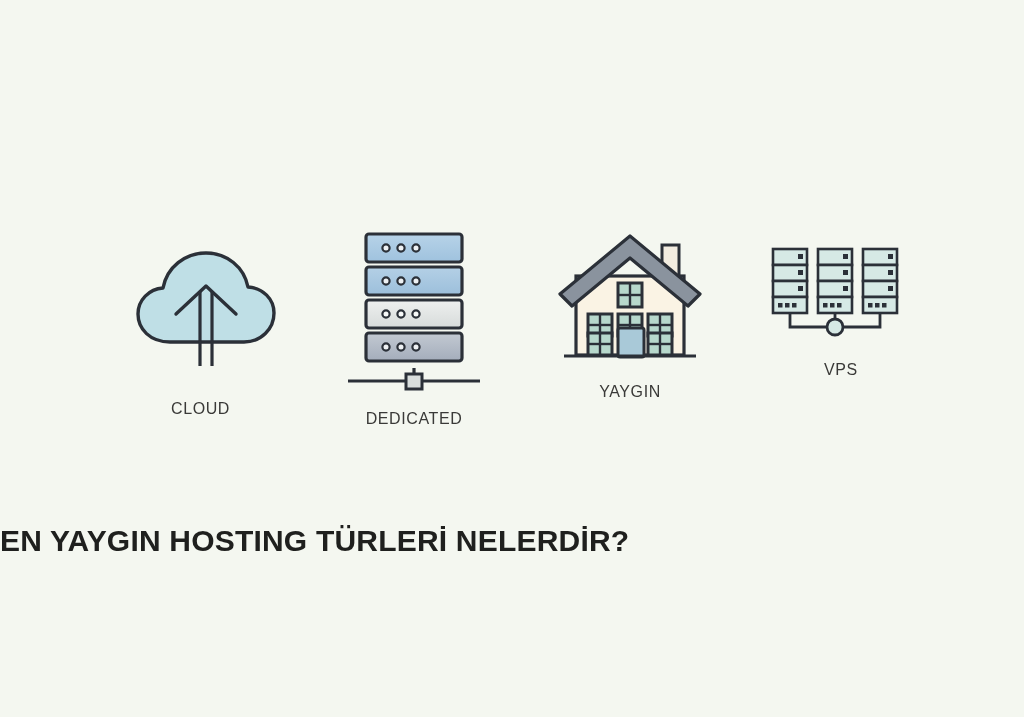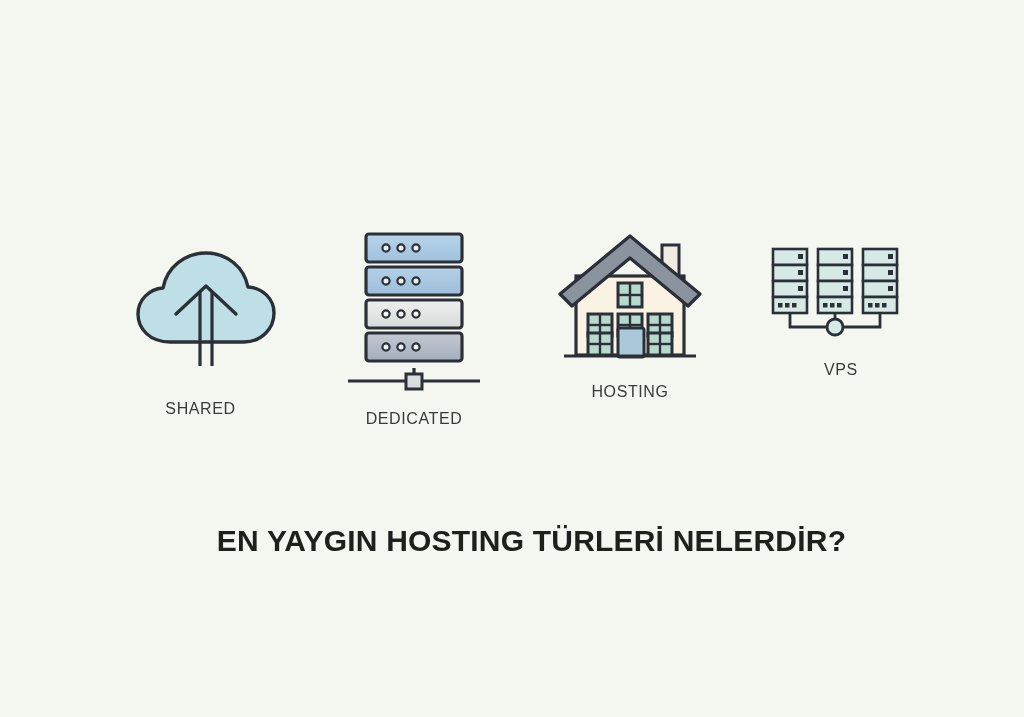--- a/index.html
+++ b/index.html
@@ -45,45 +45,44 @@
   #item-cloud .icon-label     { margin-top: 25px; }
   #item-dedicated .icon-label { margin-top: 14px; }
   #item-shared .icon-label    { margin-top: 16px; }
   #item-vps .icon-label       { margin-top: 13px; margin-left: 12px; }
 
   #headline {
     position: absolute;
     left: 0;
     right: 0;
     top: 524px;
-    text-align: center;
+    text-align: left;
     font-family: "Liberation Sans", sans-serif;
     font-size: 30px;
     font-weight: bold;
     letter-spacing: 0.2px;
     color: #1f201e;
     white-space: nowrap;
-    padding-left: 39px;
   }
 </style>
 </head>
 <body>
 
 <div id="infographic">
 
   <div class="icon-item" id="item-cloud">
     <span class="icon-art">
       <svg width="150" height="125" viewBox="0 0 150 125" xmlns="http://www.w3.org/2000/svg">
         <path d="M44 96 C24 96 12 83 12 68 C12 54 23 43 37 42 C41 21 59 7 80 7 C101 7 118 21 122 41 C137 42 148 53 148 67 C148 83 135 96 118 96 Z" fill="#bfdfe6" stroke="#2b3038" stroke-width="3.4" stroke-linejoin="round"></path>
         <path d="M50 68 L80 40 L110 68" fill="none" stroke="#2b3038" stroke-width="3.4" stroke-linecap="round" stroke-linejoin="round"></path>
         <line x1="74" y1="46" x2="74" y2="120" stroke="#2b3038" stroke-width="3.2" stroke-linecap="butt"></line>
         <line x1="86" y1="46" x2="86" y2="120" stroke="#2b3038" stroke-width="3.2" stroke-linecap="butt"></line>
       </svg>
     </span>
-    <span class="icon-label">SHARED</span>
+    <span class="icon-label">CLOUD</span>
   </div>
 
   <div class="icon-item" id="item-dedicated">
     <span class="icon-art">
       <svg width="140" height="138" viewBox="0 0 140 138" xmlns="http://www.w3.org/2000/svg">
         <defs>
           <linearGradient id="u1" x1="0" y1="0" x2="0" y2="1">
             <stop offset="0" stop-color="#b7d3e8"></stop>
               <stop offset="1" stop-color="#9fc2de"></stop>
           </linearGradient>
@@ -161,21 +160,21 @@
         <line x1="38" y1="116" x2="62" y2="116" stroke="#2b3038" stroke-width="2.4"></line>
         <rect x="98" y="105" width="24" height="22" fill="#b7d8cc" stroke="#2b3038" stroke-width="3"></rect>
         <line x1="110" y1="105" x2="110" y2="127" stroke="#2b3038" stroke-width="2.4"></line>
         <line x1="98" y1="116" x2="122" y2="116" stroke="#2b3038" stroke-width="2.4"></line>
 
         <rect x="68" y="100" width="26" height="29" rx="2" fill="#a9c9d8" stroke="#2b3038" stroke-width="3"></rect>
 
         <line x1="14" y1="128" x2="146" y2="128" stroke="#2b3038" stroke-width="3"></line>
       </svg>
     </span>
-    <span class="icon-label">HOSTING</span>
+    <span class="icon-label">YAYGIN</span>
   </div>
 
   <div class="icon-item" id="item-vps">
     <span class="icon-art">
       <svg width="134" height="98" viewBox="0 0 134 98" xmlns="http://www.w3.org/2000/svg">
         <g stroke="#2b3038" stroke-width="2.6">
 
           <rect x="5" y="3" width="34" height="16" fill="#d6e9e5"></rect>
           <rect x="5" y="19" width="34" height="16" fill="#d6e9e5"></rect>
           <rect x="5" y="35" width="34" height="16" fill="#d6e9e5"></rect>

